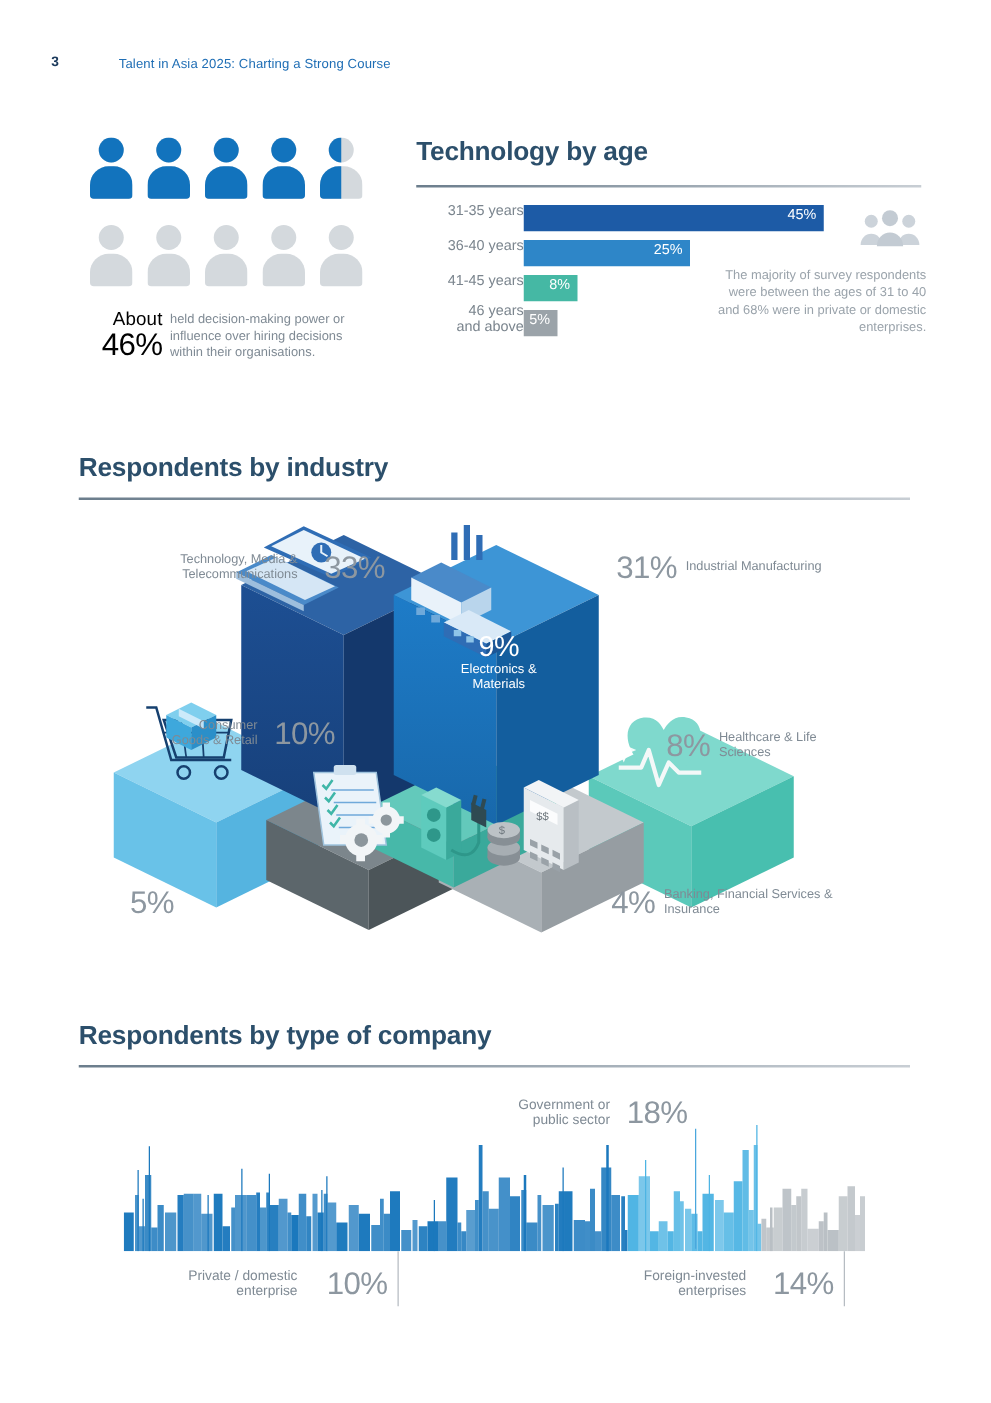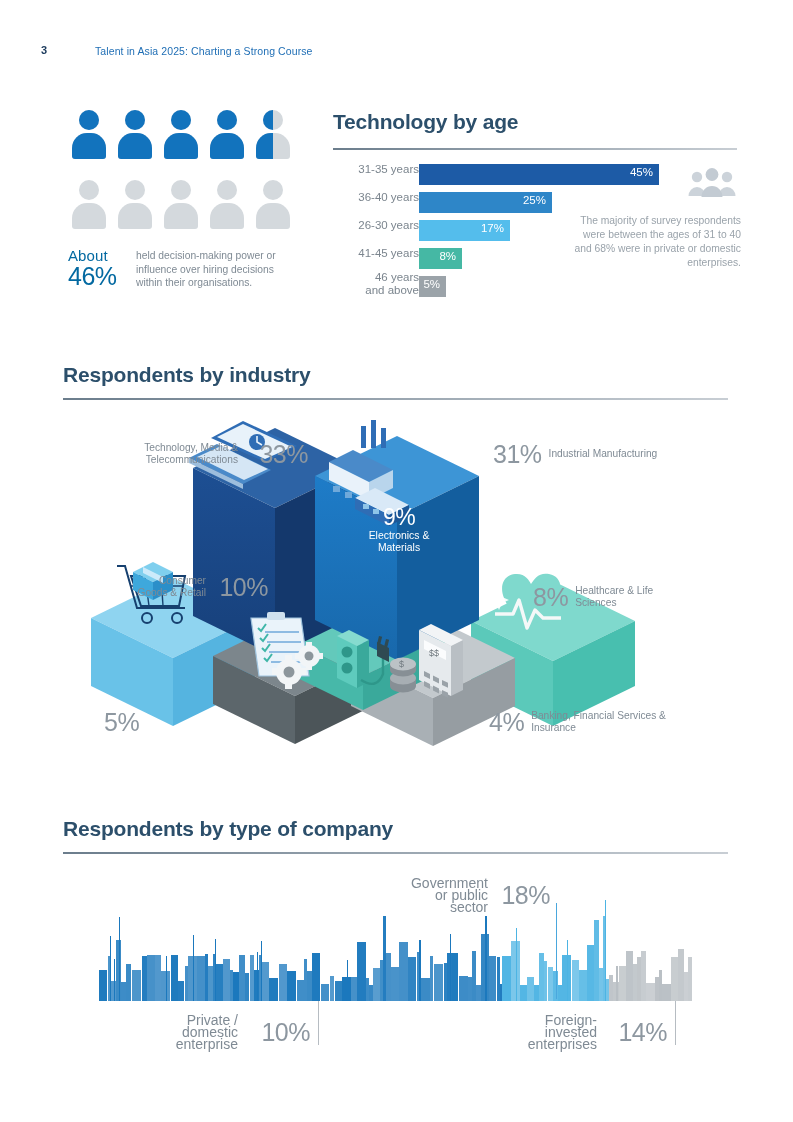--- a/index.html
+++ b/index.html
@@ -19,21 +19,21 @@
   .people{position:absolute;left:72px;top:110px;width:218px;height:128px;}
   .prow{position:absolute;left:0;width:218px;height:58px;}
   .pfig{position:absolute;width:34px;height:56px;}
   .pfig .head{position:absolute;left:7px;top:0;width:20px;height:20px;border-radius:50%;}
   .pfig .body{position:absolute;left:0;top:23px;width:34px;height:26px;border-radius:15px 15px 3px 3px;}
   .half-wrap{position:absolute;width:34px;height:56px;overflow:hidden;}
   .half-clip{position:absolute;top:0;height:56px;overflow:hidden;}
 
   
   .about{position:absolute;left:68px;top:247px;width:230px;}
-  .about-left{position:absolute;left:0;top:0;width:62px;text-align:left;color:#0369a1;}
+  .about-left{position:absolute;left:0;top:0;width:62px;text-align:right;color:#000000;}
   .about-word{font-size:15px;line-height:17px;letter-spacing:.1px;}
   .about-pct{font-size:25px;line-height:24px;letter-spacing:-.5px;}
   .about-right{position:absolute;left:68px;top:2px;width:166px;font-size:10.3px;line-height:13.6px;color:#7f8a94;}
 
   
   .agebox{position:absolute;left:333px;top:108px;width:404px;height:200px;}
   .age-rows{position:absolute;left:0;top:55px;width:404px;}
   .age-row{position:relative;height:24px;margin-bottom:4px;}
   .age-lbl{position:absolute;right:318px;top:0;width:120px;text-align:right;font-size:11.5px;line-height:13px;color:#7b858e;}
   .age-lbl.two{top:-4px;}
@@ -55,21 +55,21 @@
   .ctr-lab .t{font-size:10.4px;line-height:12.4px;}
 
   
   .sky{position:absolute;left:99px;top:900px;width:592px;height:101px;}
   .sky-seg{position:absolute;bottom:0;height:101px;overflow:hidden;}
   .bld{position:absolute;bottom:0;}
   .spire{position:absolute;bottom:0;width:1.5px;}
   .lead{position:absolute;width:1.3px;background:#4aa7dd;}
   .lead-g{position:absolute;width:1.3px;background:#b6bcc2;}
   .co-lbl{position:absolute;color:#8d97a0;}
-  .co-lbl .t{font-size:14px;line-height:12px;color:#7f8a94;text-align:right;}
+  .co-lbl .t{font-size:11px;line-height:12px;color:#7f8a94;text-align:right;}
   .co-lbl .p{font-size:25px;line-height:26px;letter-spacing:-.5px;color:#8d97a0;}
 </style>
 </head>
 <body>
 
 <div class="page">
 
   <div class="hdr">
     <div class="hdr-num">3</div>
     <div class="hdr-title">Talent in Asia 2025: Charting a Strong Course</div>
@@ -188,26 +188,20 @@
         <div class="age-row">
           <div class="age-lbl">31-35 years</div>
           <div class="age-bar" style="width: 240px; background: rgb(29, 91, 166);">
             <div class="age-val">45%</div>
           </div>
         </div>
         <div class="age-row">
           <div class="age-lbl">36-40 years</div>
           <div class="age-bar" style="width: 133px; background: rgb(46, 134, 200);">
             <div class="age-val">25%</div>
-          </div>
-        </div>
-        <div class="age-row">
-          <div class="age-lbl">26-30 years</div>
-          <div class="age-bar" style="width: 91px; background: rgb(84, 189, 236);">
-            <div class="age-val">17%</div>
           </div>
         </div>
         <div class="age-row">
           <div class="age-lbl">41-45 years</div>
           <div class="age-bar" style="width: 43px; background: rgb(69, 184, 164);">
             <div class="age-val">8%</div>
           </div>
         </div>
         <div class="age-row">
           <div class="age-lbl two">46 years<br>and above</div>

